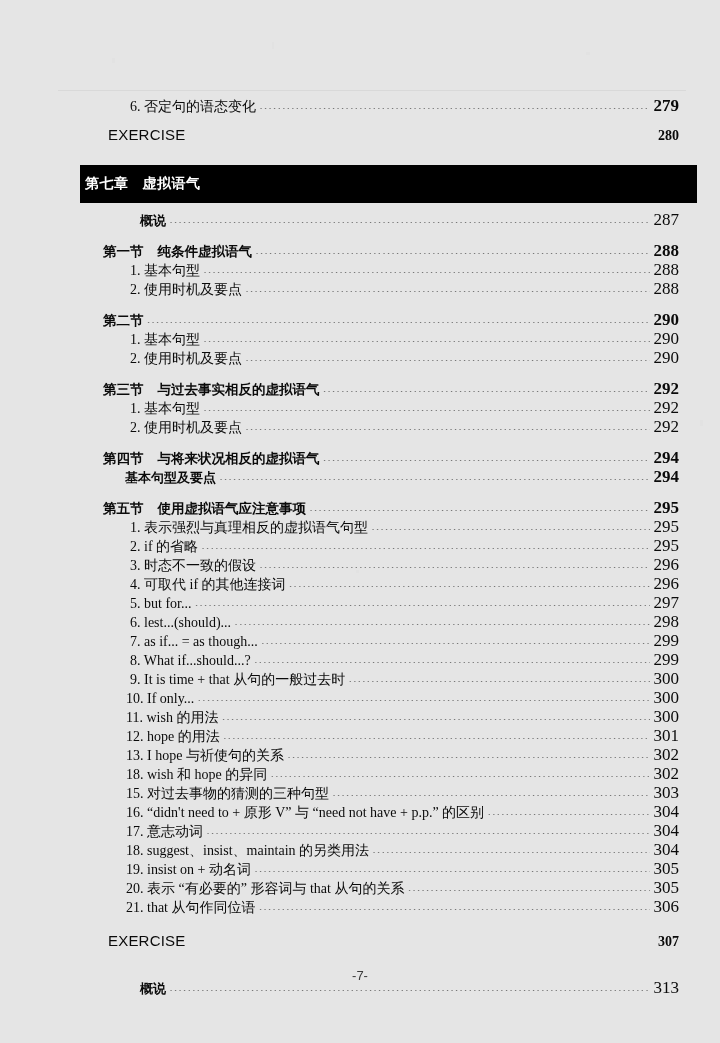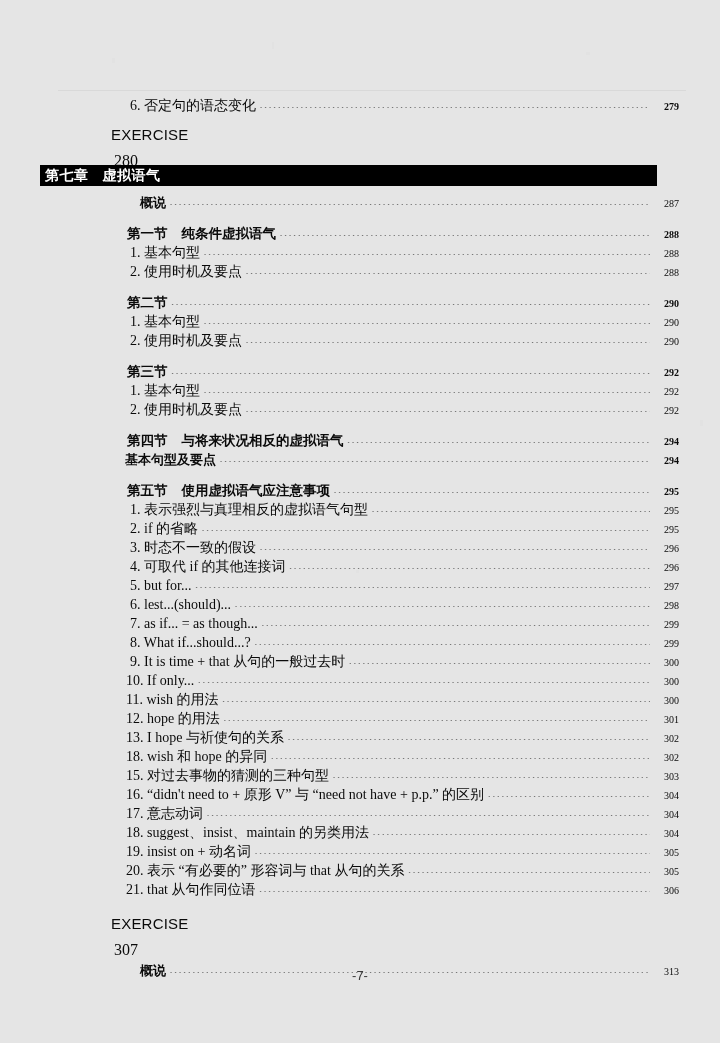--- a/index.html
+++ b/index.html
@@ -66,71 +66,71 @@
   .row .leader::before {
     content: "......................................................................................................................................................................................................";
     font-size: 13px;
     letter-spacing: 0.4px;
     color: #1a1a1a;
     display: block;
     white-space: nowrap;
   }
   .row .pageno {
     flex: 0 0 auto;
-    font-size: 10px;
+    font-size: 17px;
     font-family: "Liberation Serif", "DejaVu Serif", serif;
     text-align: right;
     min-width: 27px;
   }
 
   
   .lvl-num     { padding-left: 130px; }  
   .lvl-num2    { padding-left: 126px; }  
   .lvl-sub     { padding-left: 125px; }  
   .lvl-gaishuo { padding-left: 133px; }  
   .lvl-jie     { padding-left: 103px; }  
-  .lvl-ex      { padding-left: 108px; flex-direction: column; }  
+  .lvl-ex      { padding-left: 108px; }  
 
   
   .cjk {
     font-family: "DejaVu Sans", "Liberation Sans", sans-serif;
     font-weight: 600;
   }
   .b { font-weight: 700; }
 
-  .row.jie .label { font-weight: 700; font-size: 13.5px; margin-left: 24px; }
+  .row.jie .label { font-weight: 700; font-size: 13.5px; }
   .row.jie .pageno { font-weight: 700; }
   .row.gaishuo .label { font-weight: 700; font-size: 13px; margin-left: 7px; }
   .row.ex .label {
     font-family: "Liberation Sans", "DejaVu Sans", sans-serif;
     font-size: 15px;
     letter-spacing: 0.2px;
     font-weight: 400;
   }
   .row.ex { height: 26px; line-height: 26px; }
-  .row.ex .pageno { font-weight: 400; font-size: 16px; text-align: right; }
+  .row.ex .pageno { font-weight: 700; font-size: 14px; text-align: right; }
   .row.ex .leader { top: -4px; }
 
   .row.item .label {
     font-family: "Liberation Serif", "DejaVu Serif", serif;
     font-size: 14px;
   }
   .row.sub .label {
     font-family: "DejaVu Sans", "Liberation Sans", sans-serif;
     font-weight: 700;
     font-size: 13px;
   }
   .row.sub .pageno { font-weight: 700; }
 
   
   .chapter-bar {
     position: relative;
-    margin: 0 0 0 40px;
+    margin: 0 0 0 80px;
     width: 617px;
-    height: 21px;
+    height: 38px;
     background: #000000;
     color: #ffffff;
     display: flex;
     align-items: center;
     box-sizing: border-box;
     padding-left: 5px;
   }
   .chapter-bar .ch-no {
     font-family: "DejaVu Sans", "Liberation Sans", sans-serif;
     font-weight: 700;
@@ -237,20 +237,21 @@
     <div class="row item lvl-num">
       <span class="label">2. 使用时机及要点</span>
       <span class="leader"></span>
       <span class="pageno">290</span>
     </div>
 
     <div class="gap-md"></div>
 
     <div class="row jie lvl-jie">
       <span class="label cjk">第三节</span>
+      <span class="label cjk" style="margin-left:14px;">与过去事实相反的虚拟语气</span>
       <span class="leader"></span>
       <span class="pageno">292</span>
     </div>
     <div class="row item lvl-num">
       <span class="label">1. 基本句型</span>
       <span class="leader"></span>
       <span class="pageno">292</span>
     </div>
     <div class="row item lvl-num">
       <span class="label">2. 使用时机及要点</span>

